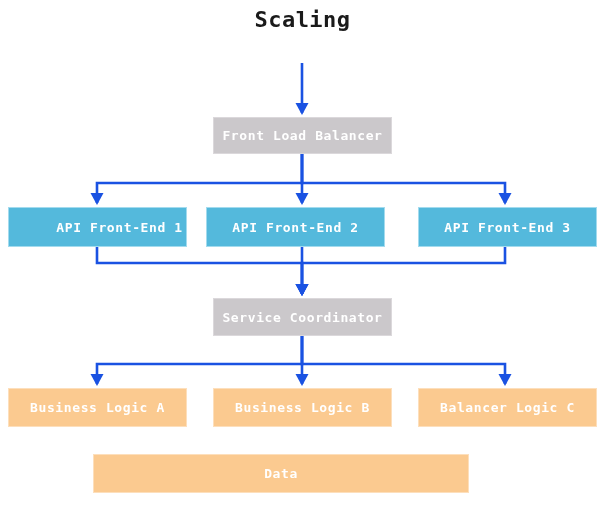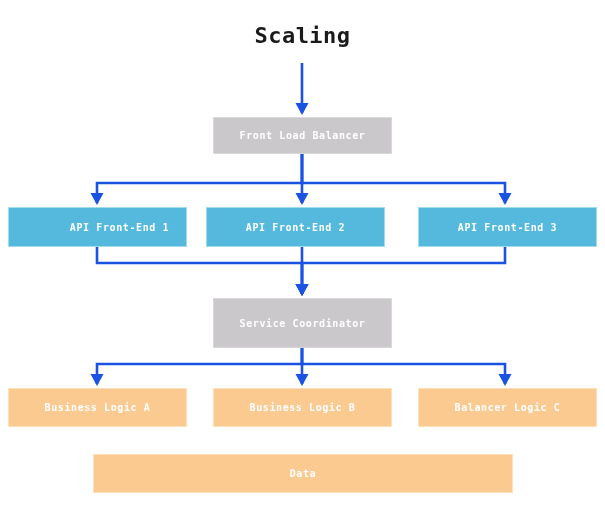--- a/index.html
+++ b/index.html
@@ -18,21 +18,20 @@
   .diagram-title {
     position: absolute;
     top: 7px;
     left: 0;
     width: 605px;
     text-align: center;
     font-size: 22px;
     font-weight: bold;
     letter-spacing: 0.5px;
     color: var(--title-color, #1a1a1a);
-    margin-top: 16px;
   }
   svg.edges {
     position: absolute;
     top: 0;
     left: 0;
     width: 605px;
     height: 506px;
   }
   .edge {
     fill: none;
@@ -41,21 +40,21 @@
   }
   .arrowhead {
     fill: var(--edge-color, #1a52e2);
   }
   .node {
     position: absolute;
     display: flex;
     align-items: center;
     justify-content: center;
     box-sizing: border-box;
-    font-size: 10px;
+    font-size: 13px;
     font-weight: bold;
     letter-spacing: 0.6px;
     color: var(--node-text, #ffffff);
     white-space: nowrap;
   }
   .node.gray {
     background: var(--gray-fill, #cbc8cb);
     border: 1px solid #dbd8db;
   }
   .node.blue {
@@ -64,25 +63,25 @@
   }
   .node.orange {
     background: var(--orange-fill, #fbca90);
     border: 1px solid #fddfbc;
   }
   
   .pos-flb  { left: 213px; top: 117px; width: 179px; height: 37px; }
   .pos-api1 { left: 8px;   top: 207px; width: 179px; height: 40px; padding-left: 44px; }
   .pos-api2 { left: 206px; top: 207px; width: 179px; height: 40px; }
   .pos-api3 { left: 418px; top: 207px; width: 179px; height: 40px; }
-  .pos-sc   { left: 213px; top: 298px; width: 179px; height: 50px; }
+  .pos-sc   { left: 213px; top: 298px; width: 179px; height: 38px; }
   .pos-bla  { left: 8px;   top: 388px; width: 179px; height: 39px; }
   .pos-blb  { left: 213px; top: 388px; width: 179px; height: 39px; }
   .pos-blc  { left: 418px; top: 388px; width: 179px; height: 39px; }
-  .pos-data { left: 93px;  top: 454px; width: 420px; height: 39px; }
+  .pos-data { left: 93px;  top: 454px; width: 376px; height: 39px; }
 </style>
 </head>
 <body>
 
 <div class="canvas">
 
   <div class="diagram-title">Scaling</div>
 
   <svg class="edges" viewBox="0 0 605 506" xmlns="http://www.w3.org/2000/svg">
     <defs>

